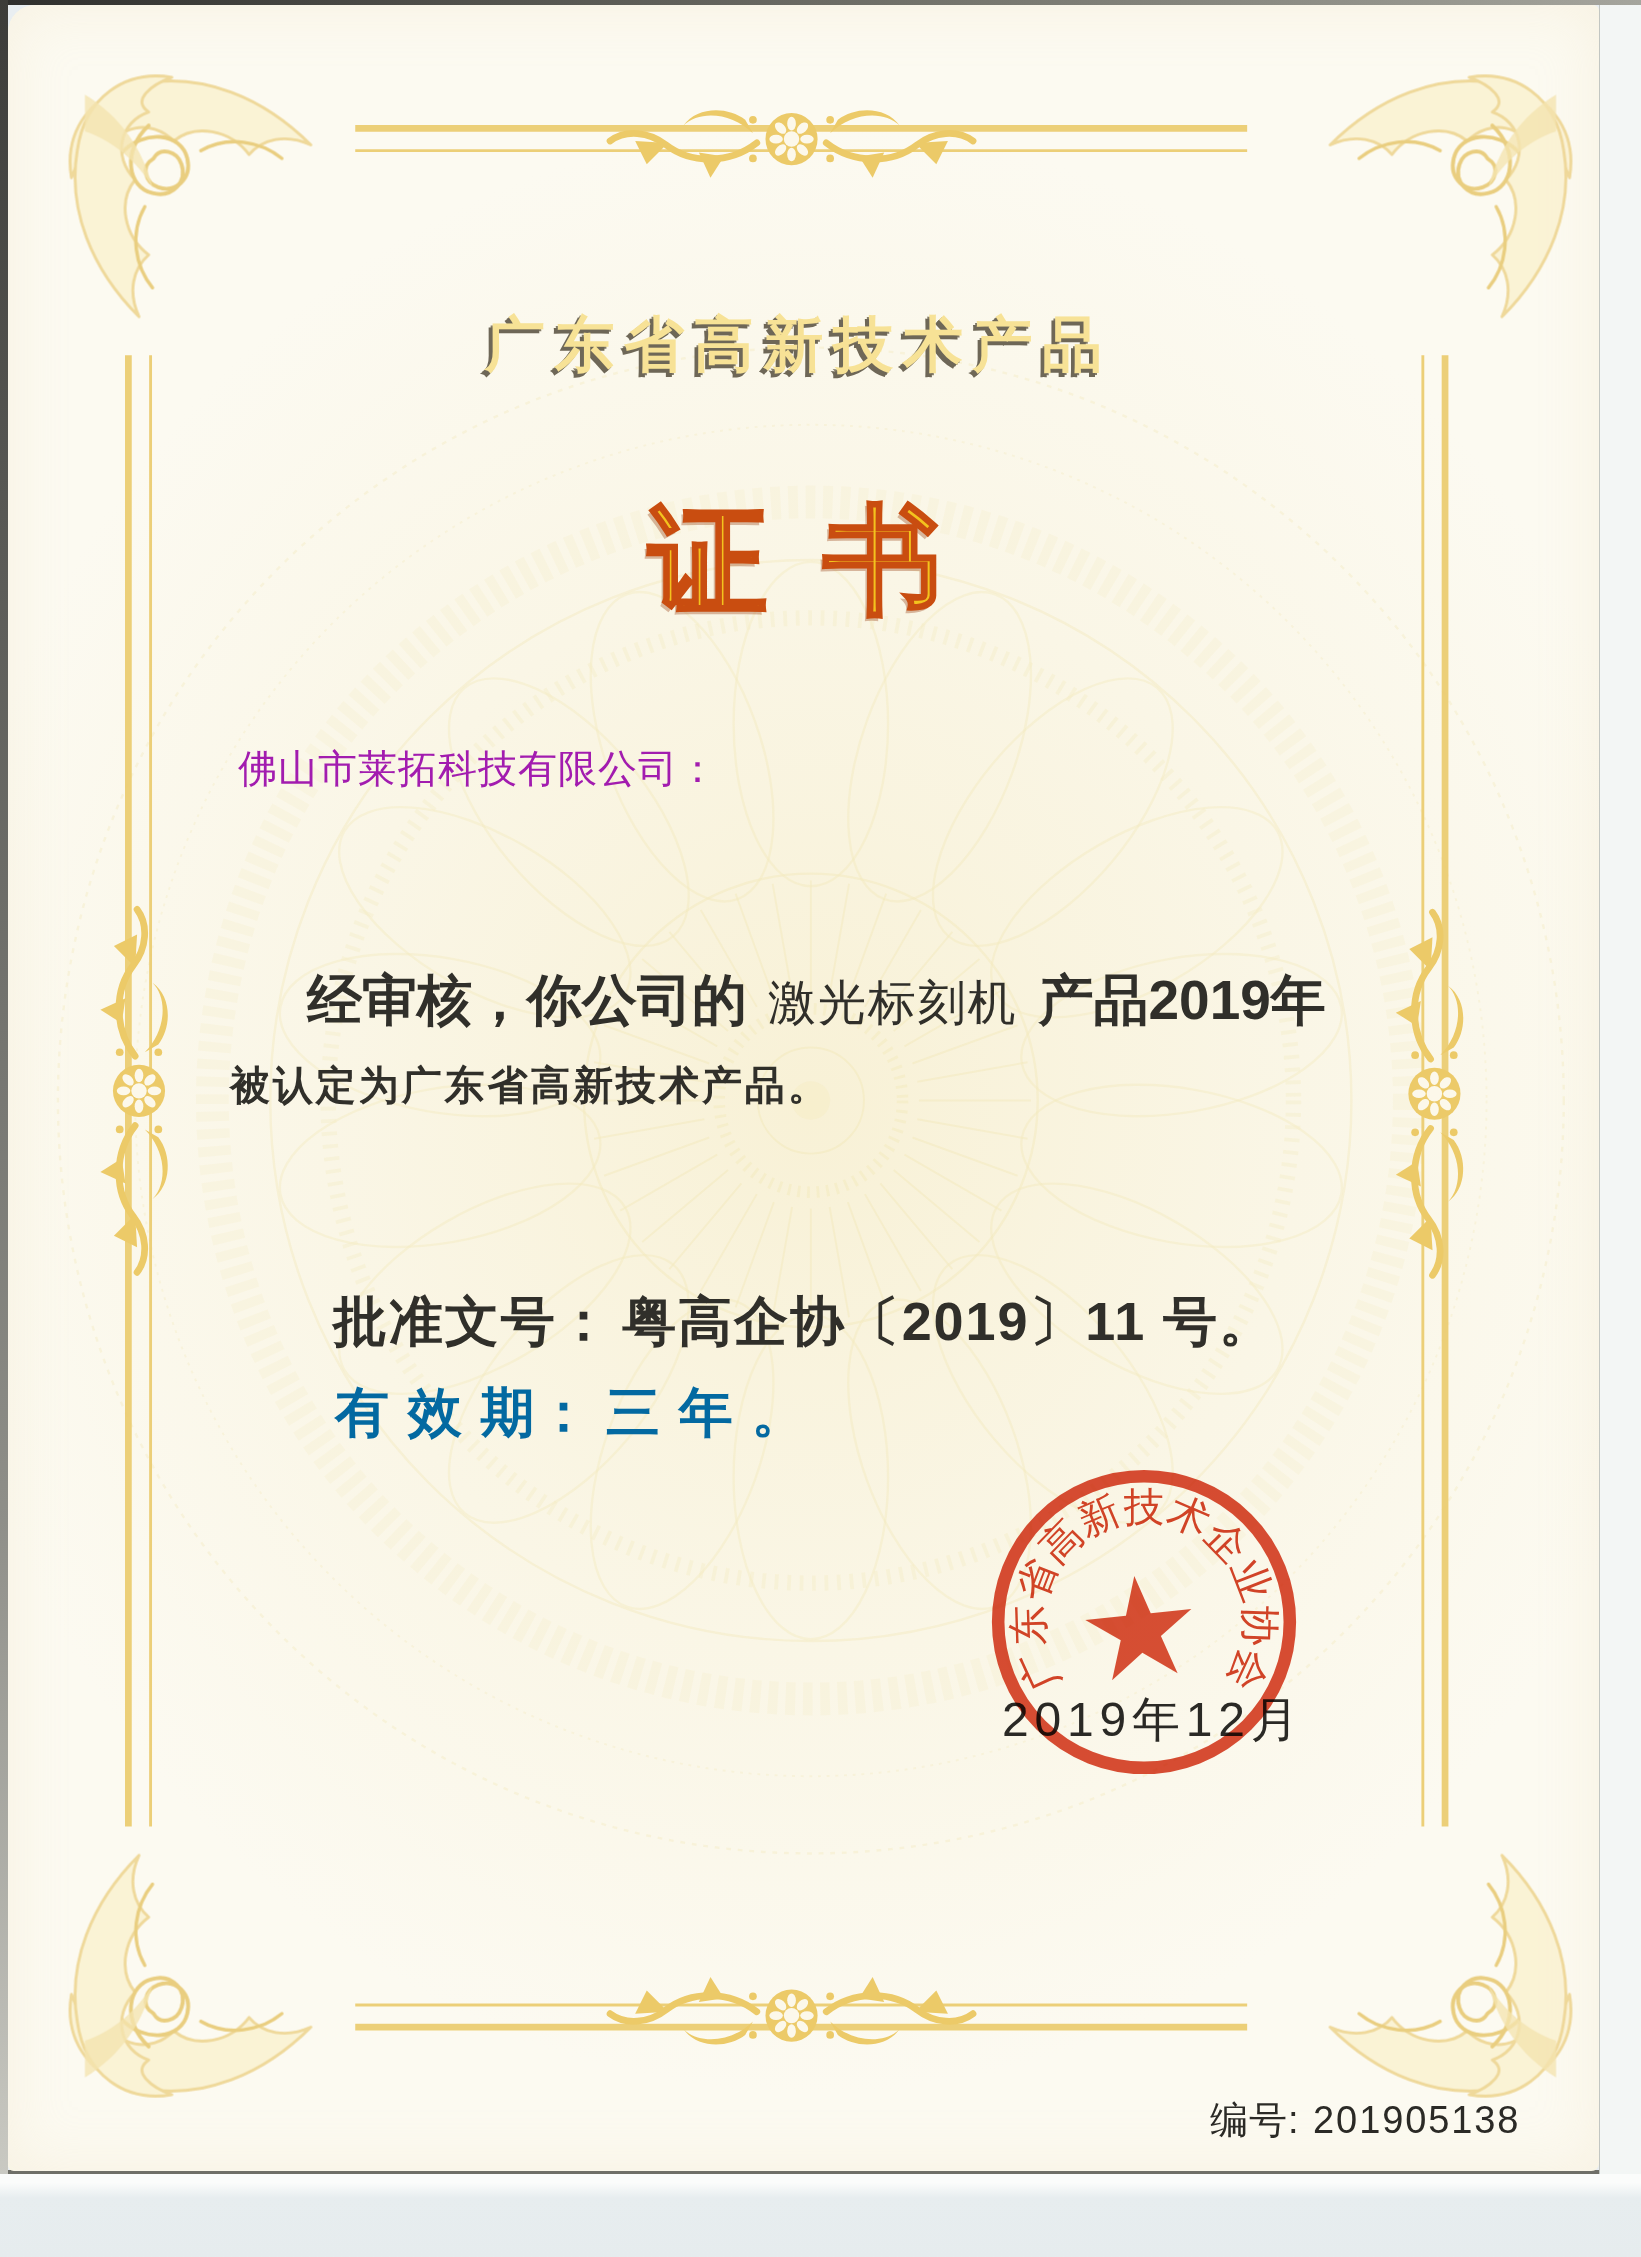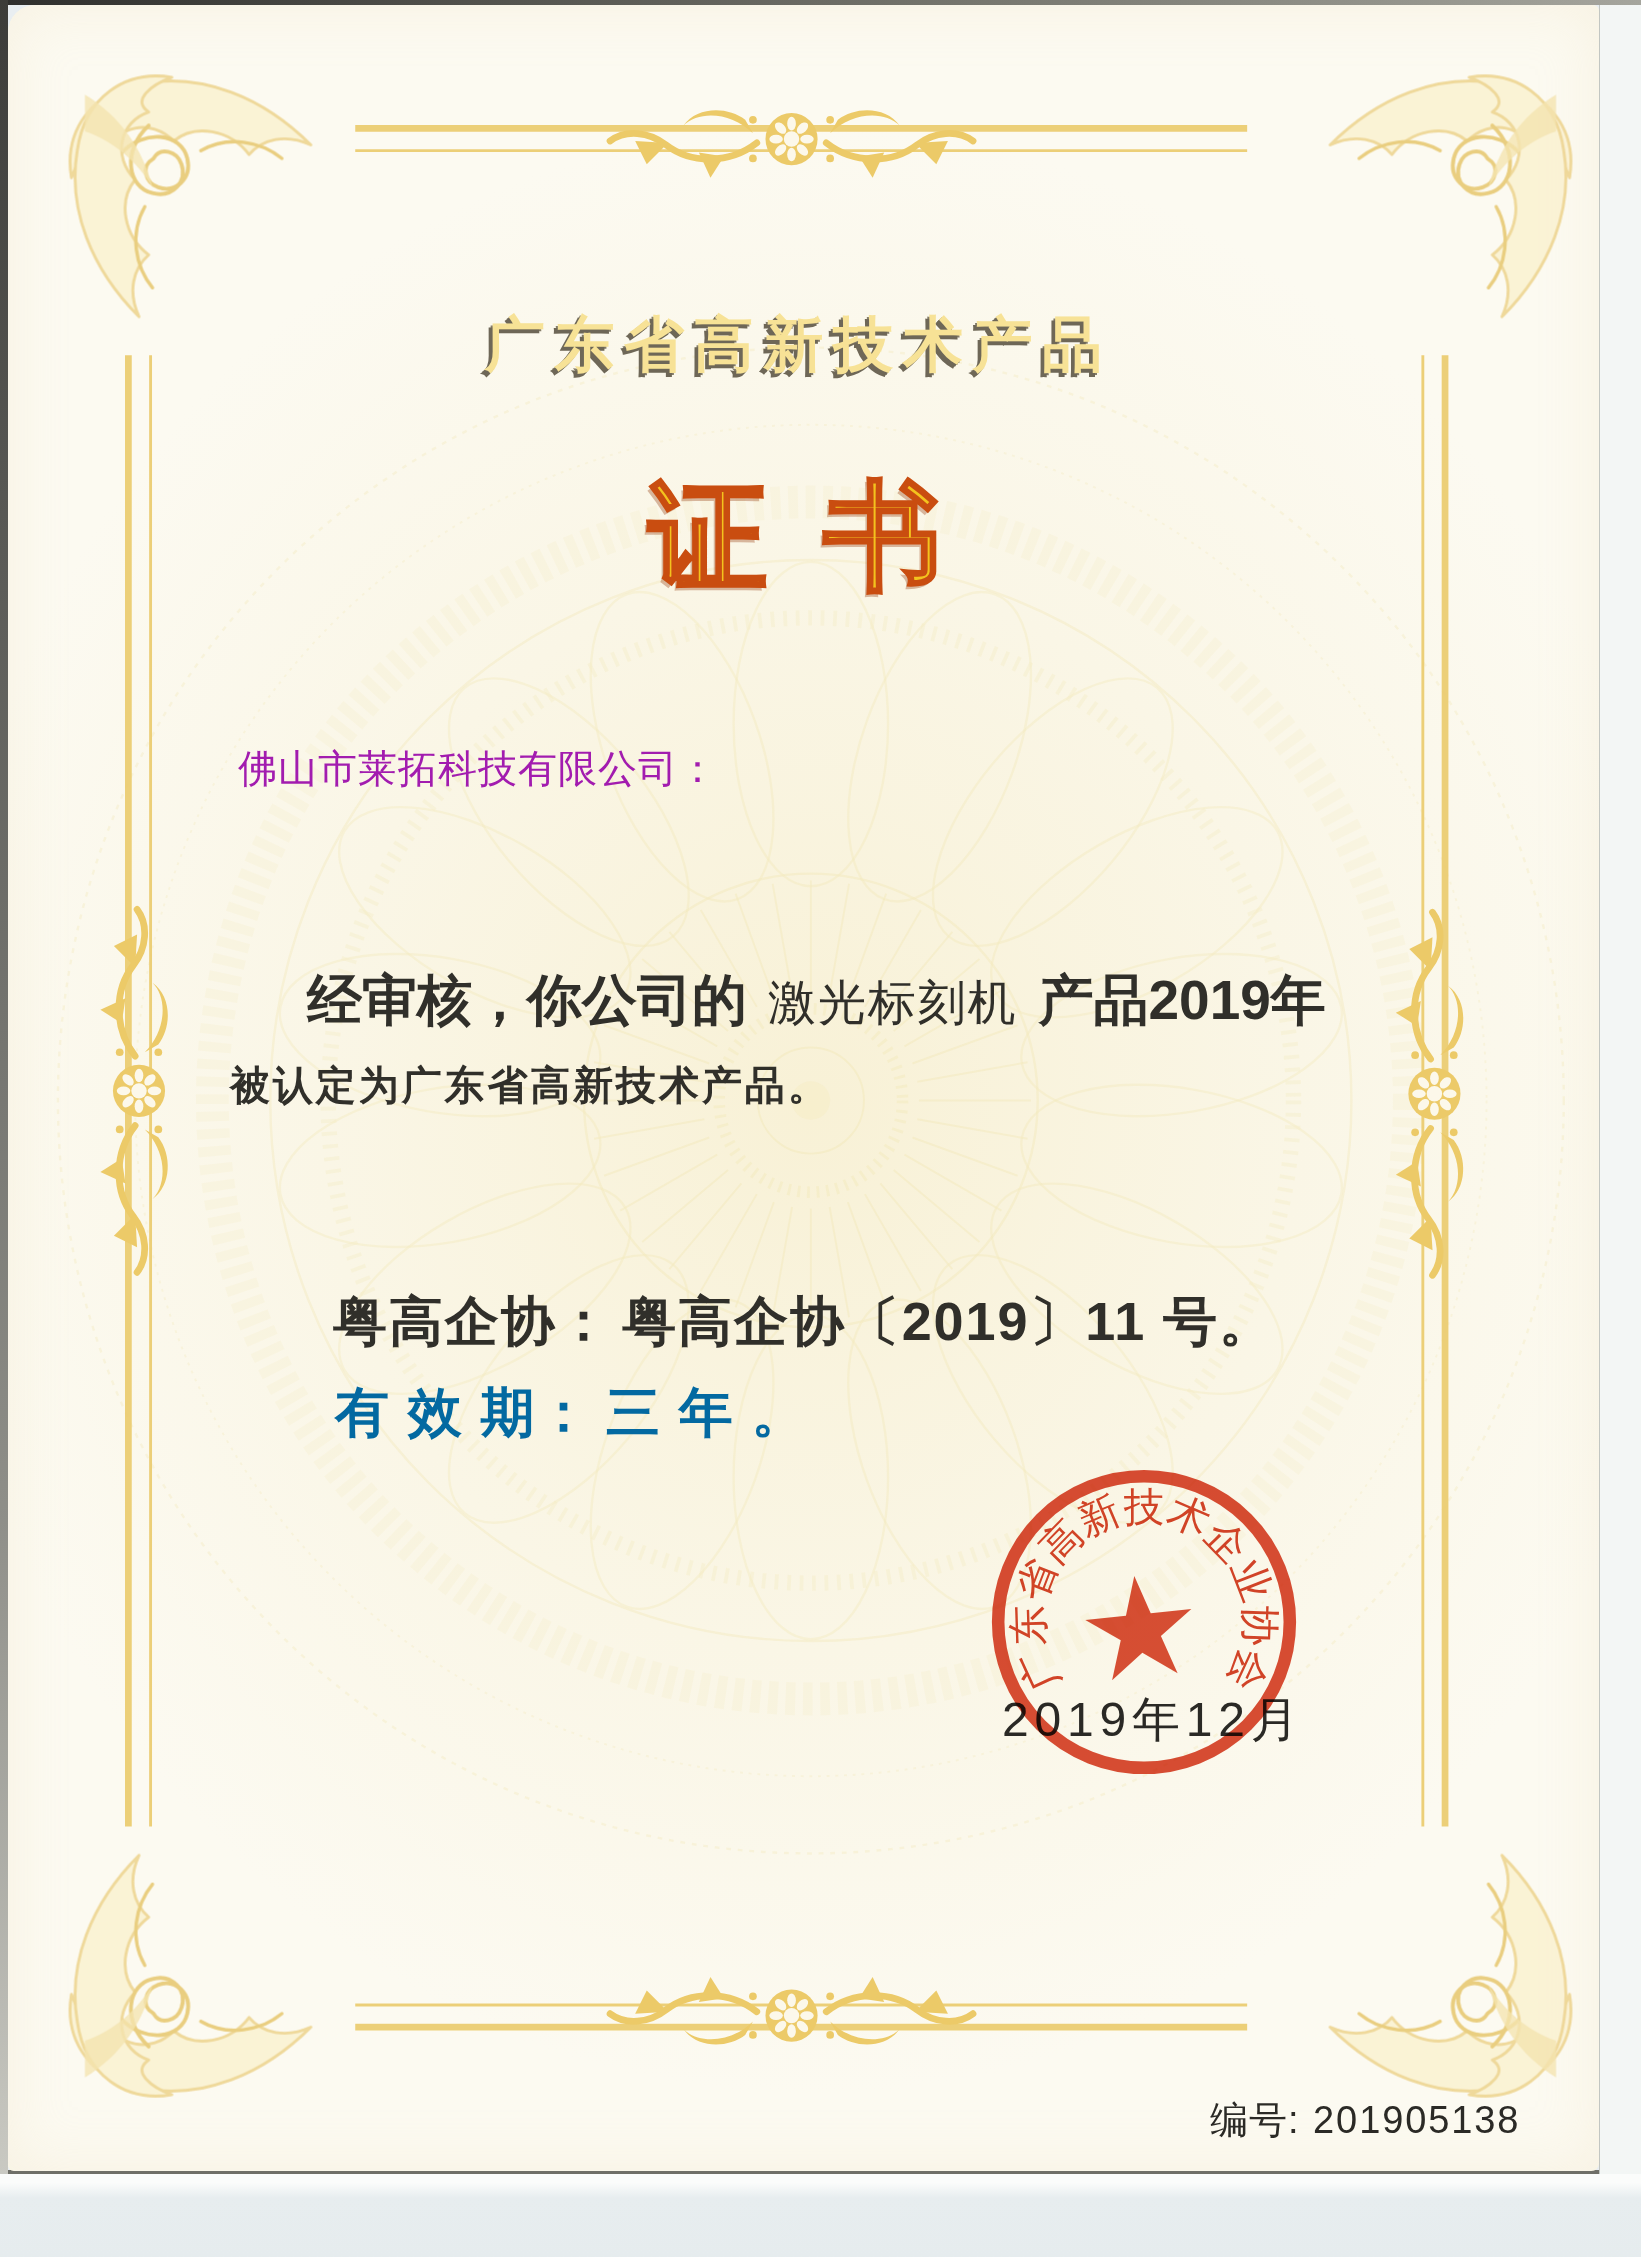--- a/index.html
+++ b/index.html
@@ -33,21 +33,21 @@
   svg.decor { position:absolute; left:0; top:0; width:1641px; height:2257px; pointer-events:none; }
   
   .txt { position:absolute; white-space:nowrap; }
   .cert-title {
     left:0; top:305px; width:1587px; text-align:center;
     font-size:60px; font-weight:700; letter-spacing:9.7px; text-indent:9.7px;
     color:#f7e296;
     text-shadow:-3.9px 3.9px 0 #6e6757, -1.9px 1.9px 0 #857d68;
   }
   .cert-subtitle {
-    left:649px; top:458px;
+    left:649px; top:482px;
     font-size:118px; font-weight:700; letter-spacing:13.5px;
     font-family:"Liberation Serif", serif;
     color:#f3c31e;
     -webkit-text-stroke:2.9px #c94d10;
     text-shadow:-2.9px 3.9px 0 rgba(150,60,15,.35);
   }
   .company-line {
     left:238px; top:742px;
     font-size:39px; font-weight:500; letter-spacing:1px;
     font-family:"Liberation Serif", serif;
@@ -226,21 +226,21 @@
 <div class="txt cert-title">广东省高新技术产品</div>
 <div class="txt cert-subtitle">证 书</div>
 <div class="txt company-line">佛山市莱拓科技有限公司：</div>
 
 <div class="txt body-line1">
   <span>经审核，你公司的</span><span class="product">激光标刻机</span><span>产品2019年</span>
 </div>
 <div class="txt body-line2">被认定为广东省高新技术产品。</div>
 
 <div class="txt approval-line">
-  <span>粤高企协：</span><span class="value">粤高企协〔2019〕11 号。</span>
+  <span>批准文号：</span><span class="value">粤高企协〔2019〕11 号。</span>
 </div>
 <div class="txt validity-line">
   <span>有 效 期：</span><span class="value">三 年 。</span>
 </div>
 
 <div class="txt issue-date">2019年12月</div>
 
 <div class="txt serial-line">
   <span>编号:</span><span class="number">201905138</span>
 </div>

